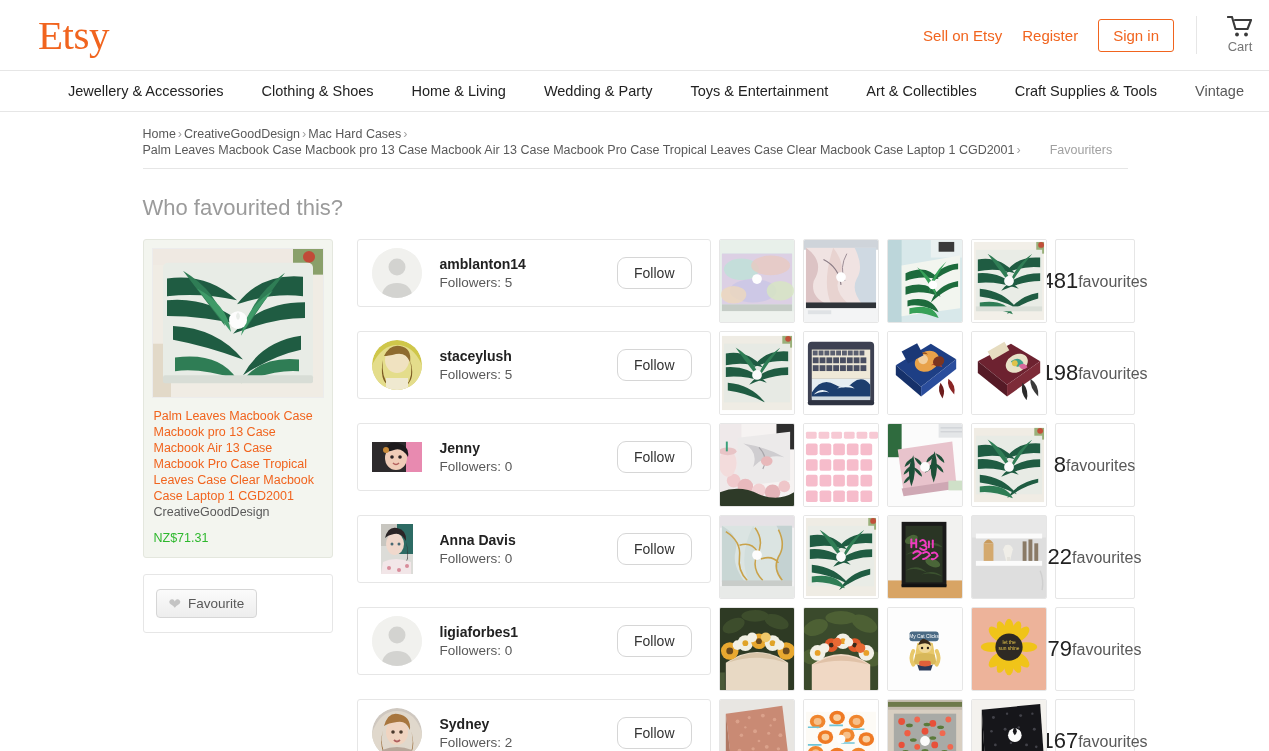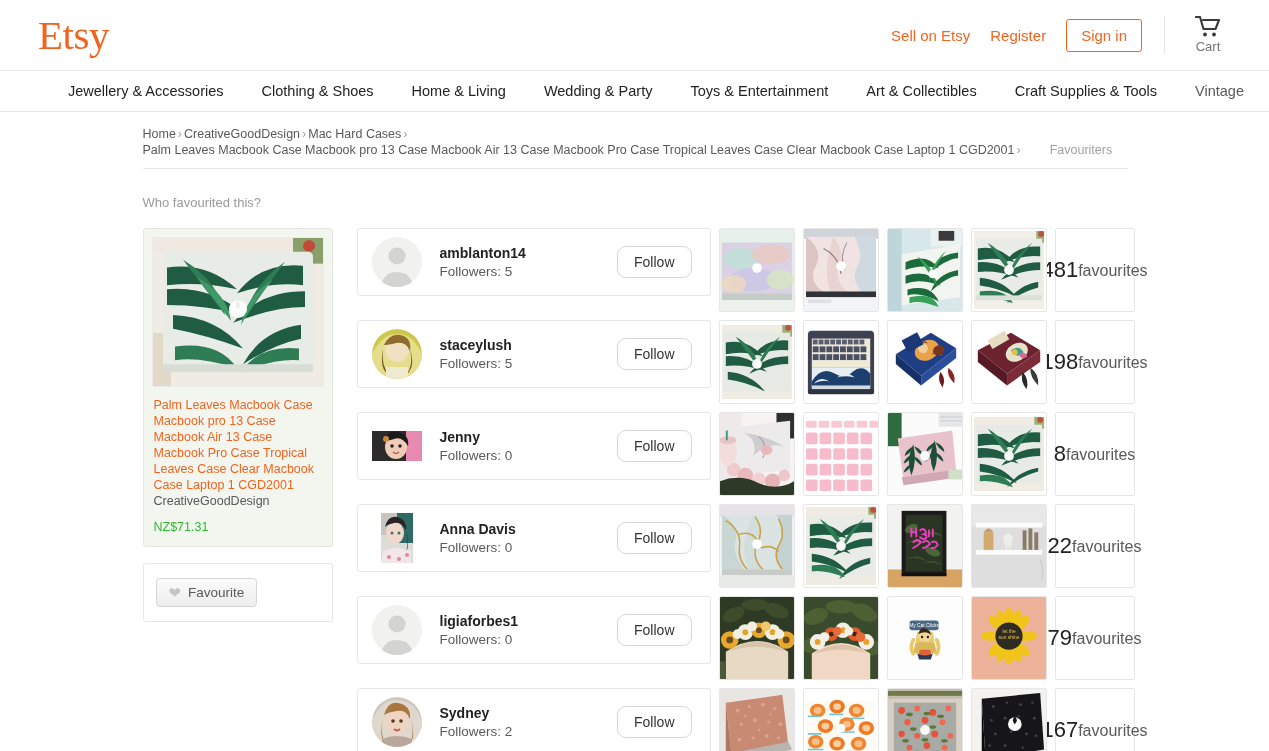--- a/index.html
+++ b/index.html
@@ -9,21 +9,21 @@
     background: #ffffff;
     font-family: "Liberation Sans", sans-serif;
     color: #222222;
     overflow: hidden;
   }
 
   
   .header {
     height: 71px;
     display: flex; align-items: center;
-    padding: 0 40px 0 38px;
+    padding: 0 8px 0 38px;
     border-bottom: 1px solid #e6e6e6;
     gap: 32px;
   }
   .logo {
     font-family: "Liberation Serif", serif;
     font-size: 41px;
     color: #f1641e;
     letter-spacing: -0.5px;
     font-weight: 400;
     padding-right: 20px;
@@ -103,21 +103,21 @@
     border-bottom: 1px solid #e6e6e6;
     max-width: 985px;
   }
   .breadcrumb .sep { color: #a0a0a0; padding: 0 2px; }
   .breadcrumb .last { color: #a0a0a0; margin-left: 27px; }
 
   .who-row {
     display: flex; align-items: baseline; gap: 14px;
     padding: 26px 0 18px 0;
   }
-  .who-q { font-size: 13px; color: #9b9b9b; }
+  .who-q { font-size: 22px; color: #9b9b9b; }
   .who-a { font-size: 17px; color: #222; font-weight: bold; }
 
   .main { display: flex; gap: 24px; align-items: flex-start; }
 
   
   .listing-col { width: 190px; flex: 0 0 190px; }
   .listing-card {
     background: #f3f5ef;
     border: 1px solid #e4e7de;
     border-radius: 3px;

